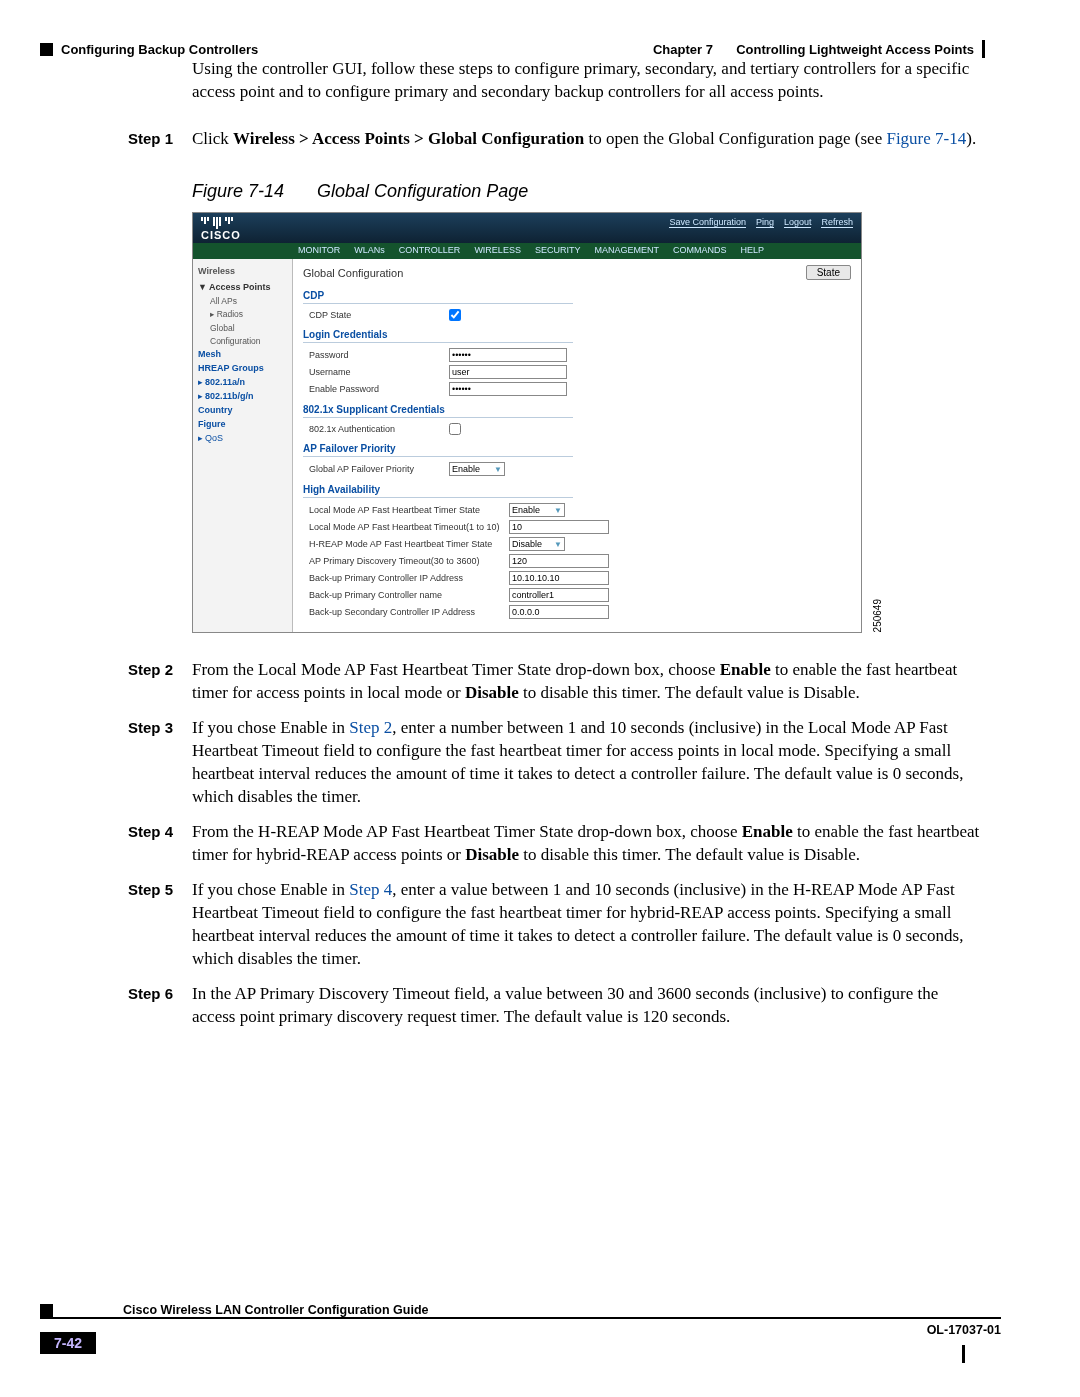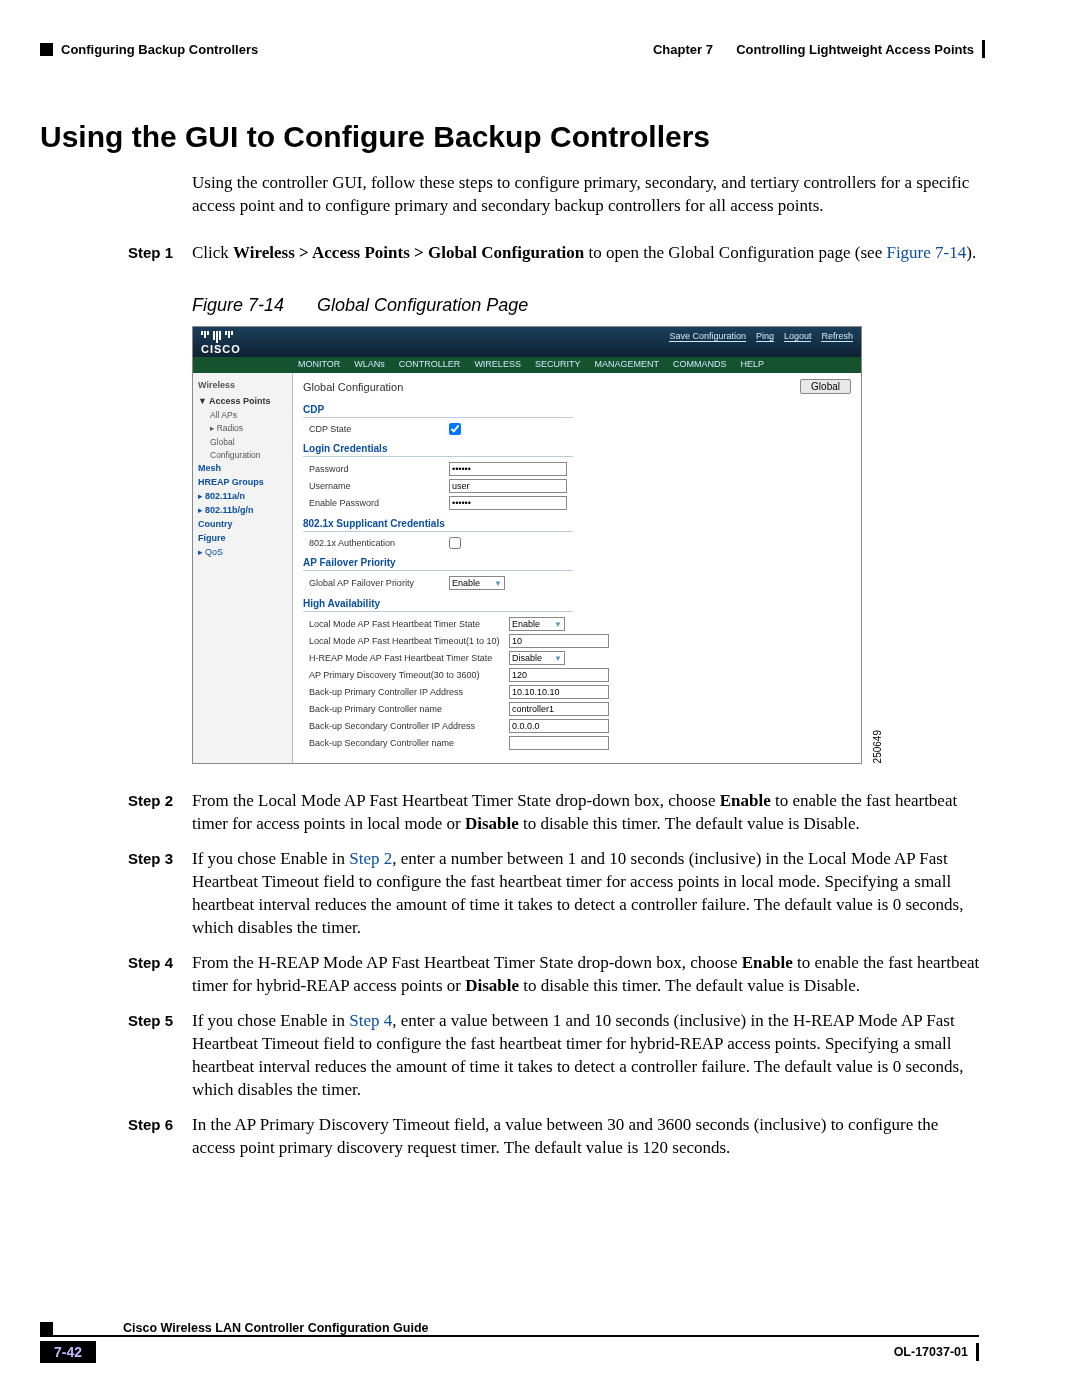--- a/index.html
+++ b/index.html
@@ -84,50 +84,49 @@
   .frow .sel { border:1px solid #888; font-size:9px; height:14px; width:56px;
     background:#fff; display:inline-flex; align-items:center; justify-content:space-between;
     padding:0 2px;}
   .frow .sel small { color:#59b; font-size:8px;}
   .frow input[type=checkbox]{ width:12px; height:12px; }
   .ha .lbl { width:200px; }
   .ha input[type=text]{ width:100px; }
   .ha .sel { width:56px; }
 
   
-  .footer { position:absolute; left:40px; right:101px; bottom:34px;
+  .footer { position:absolute; left:40px; right:79px; bottom:34px;
     font-family: Arial, Helvetica, sans-serif; }
   .ft-title-row { border-bottom:2px solid #000; display:flex; align-items:center;
     gap:10px; padding-bottom:0;}
   .ft-title-row .sq { flex:0 0 auto;}
   .ft-title { font-weight:bold; font-size:12.5px; margin-left:60px; }
   .ft-bottom { display:flex; justify-content:space-between; align-items:center;
     margin-top:4px; font-size:12.5px; font-weight:bold;}
   .page-num { background:#000; color:#c4b5fd; padding:3px 14px; font-size:14px;}
-  .doc-id { display:flex; align-items:center; gap:8px;}
+  .doc-id { display:flex; align-items:center; gap:8px;flex-direction:column;}
 </style>
 </head>
 <body>
 
 <div class="page">
 
   <div class="hdr">
     <div class="hdr-left">
       <span class="sq"></span>
       <span>Configuring Backup Controllers</span>
     </div>
     <div class="hdr-right">
       <span>Chapter 7</span>
       <span>&nbsp;&nbsp;</span>
       <span>Controlling Lightweight Access Points</span>
       <span class="bar-r"></span>
     </div>
   </div>
 
-  <h1 class="section">Using the GUI to Configure Backup Controllers</h1>
   <p class="intro">Using the controller GUI, follow these steps to configure primary, secondary, and tertiary controllers for a specific access point and to configure primary and secondary backup controllers for all access points.</p>
 
   <div class="step-row">
     <div class="step-label">Step 1</div>
     <div class="step-body">
       <span>Click </span><b>Wireless &gt; Access Points &gt; Global Configuration</b><span> to open the Global Configuration page (see </span><span class="link">Figure 7-14</span><span>).</span>
     </div>
   </div>
 
   <div class="fig-caption">
@@ -180,21 +179,21 @@
         <div class="mesh">HREAP Groups</div>
         <div class="plain">▸ <b>802.11a/n</b></div>
         <div class="plain">▸ <b>802.11b/g/n</b></div>
         <div class="mesh">Country</div>
         <div class="mesh">Figure</div>
         <div class="plain">▸ <span>QoS</span></div>
       </div>
       <div class="ss-main">
         <div class="ss-title-row">
           <span class="ss-title">Global Configuration</span>
-          <span class="apply-btn">Global</span>
+          <span class="apply-btn">State</span>
         </div>
 
         <div class="sect-h">CDP</div>
         <div class="frow">
             <span class="lbl">CDP State</span>
           <input type="checkbox" checked="" style="">
           </div>
 
         <div class="sect-h">Login Credentials</div>
         <div class="frow">
@@ -252,24 +251,20 @@
             <span class="lbl">Back-up Primary Controller IP Address</span>
           <input type="text" value="10.10.10.10" style="">
           </div>
         <div class="frow ha">
             <span class="lbl">Back-up Primary Controller name</span>
           <input type="text" value="controller1" style="">
           </div>
         <div class="frow ha">
             <span class="lbl">Back-up Secondary Controller IP Address</span>
           <input type="text" value="0.0.0.0" style="">
-          </div>
-        <div class="frow ha">
-            <span class="lbl">Back-up Secondary Controller name</span>
-          <input type="text" value="" style="">
           </div>
       </div>
     </div>
   </div>
 
   <div class="step-row" style="margin-top:26px">
     <div class="step-label">Step 2</div>
     <div class="step-body">
       <span>From the Local Mode AP Fast Heartbeat Timer State drop-down box, choose </span><b>Enable</b><span> to enable the fast heartbeat timer for access points in local mode or </span><b>Disable</b><span> to disable this timer. The default value is Disable.</span>
     </div>

